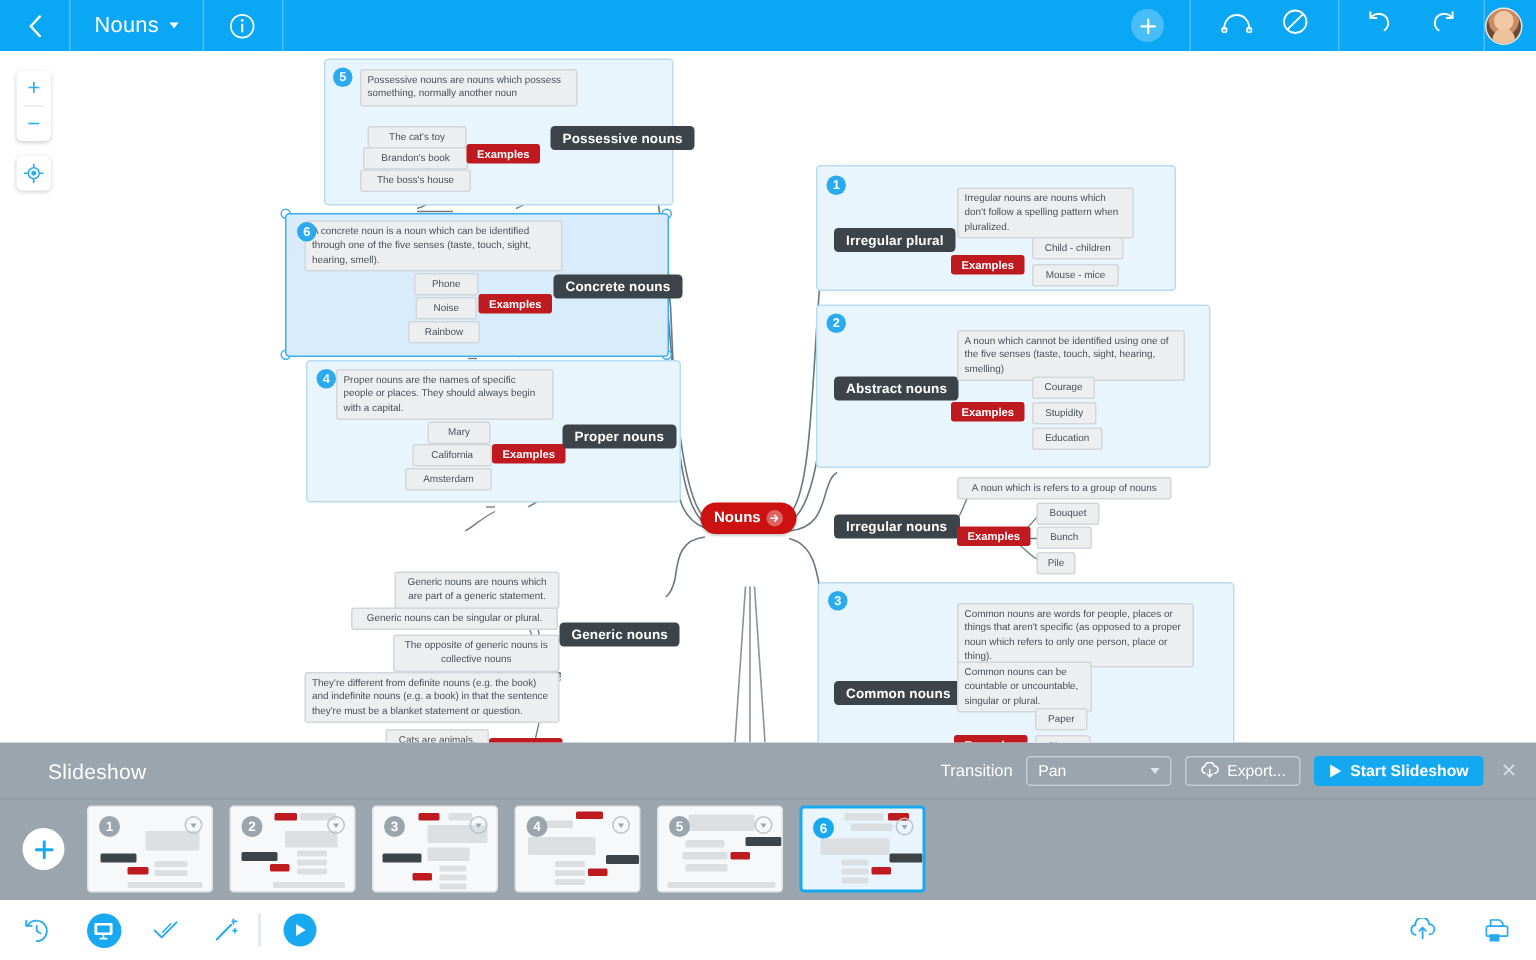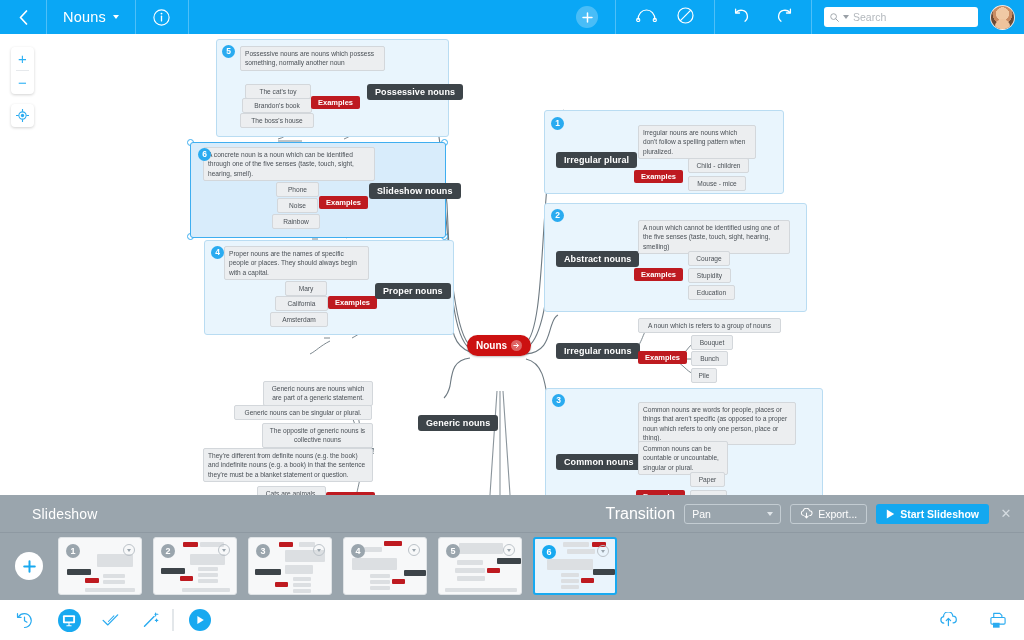--- a/index.html
+++ b/index.html
@@ -263,21 +263,21 @@
   }
   .ss-head-right {
     margin-left: auto;
     display: flex;
     align-items: center;
     gap: 9px;
     margin-right: 12px;
   }
   .ss-label {
     color: #ffffff;
-    font-size: 16px;
+    font-size: 11px;
   }
   .ss-select {
     width: 97px; height: 20px;
     background: transparent;
     border: 1px solid #c3ccd2;
     border-radius: 3px;
     display: flex; align-items: center;
     padding: 0 7px;
     color: #ffffff;
     font-size: 10.5px;
@@ -471,30 +471,20 @@
       </svg>
     </span>
     <span>
       <svg width="17" height="15" viewBox="0 0 17 15" fill="none">
         <path d="M14 4.5C10.5 0.8 4 1.8 2.8 6.8c-.6 2.5.4 5 2.2 6.4" stroke="#fff" stroke-width="1.3" stroke-linecap="round"></path>
         <path d="M14.4 1.2V5h-3.9" stroke="#fff" stroke-width="1.3" stroke-linecap="round" stroke-linejoin="round"></path>
       </svg>
     </span>
   </div>
   <div class="tb-divider"></div>
-  <div class="tb-cell" style="padding-left:12px;">
-    <div class="searchbox">
-      <svg width="9" height="9" viewBox="0 0 11 11" fill="none">
-        <circle cx="4.4" cy="4.4" r="3.5" stroke="#9aa0a6" stroke-width="1.1"></circle>
-        <path d="M7.1 7.1L10.2 10.2" stroke="#9aa0a6" stroke-width="1.2" stroke-linecap="round"></path>
-      </svg>
-      <span class="caret-down" style="border-top-color:#9aa0a6;"></span>
-      <span class="search-ph">Search</span>
-    </div>
-  </div>
   <div class="tb-cell">
     <div class="avatar"></div>
   </div>
 </div>
 
 <div class="canvas">
 
   <svg class="canvas-svg" viewBox="0 0 1024 461">
     <g fill="none" stroke="#6e7a82" stroke-width="1.1">
 
@@ -606,39 +596,39 @@
   <div class="handle" style="left:187px; top:105px;"></div>
   <div class="handle" style="left:441px; top:105px;"></div>
   <div class="handle" style="left:187px; top:199px;"></div>
   <div class="handle" style="left:441px; top:199px;"></div>
   <div class="badge" style="left:198px; top:114px;">6</div>
   <div class="node n-grey" style="left:203px; top:113px; width:172px;">A concrete noun is a noun which can be identified through one of the five senses (taste, touch, sight, hearing, smell).</div>
   <div class="node n-grey ctr" style="left:276px; top:148px; width:43px;">Phone</div>
   <div class="node n-grey ctr" style="left:277px; top:164px; width:41px;">Noise</div>
   <div class="node n-grey ctr" style="left:272px; top:180px; width:48px;">Rainbow</div>
   <div class="node n-red" style="left:319px; top:198px; top:162px;">Examples</div>
-  <div class="node n-dark" style="left:369px; top:149px;">Slideshow nouns</div>
+  <div class="node n-dark" style="left:369px; top:149px;">Concrete nouns</div>
 
   <div class="slidebox" style="left:204px; top:206px; width:248px; height:93px;"></div>
   <div class="badge" style="left:211px; top:212px;">4</div>
   <div class="node n-grey" style="left:224px; top:212px; width:145px;">Proper nouns are the names of specific people or places. They should always begin with a capital.</div>
   <div class="node n-grey ctr" style="left:285px; top:247px; width:42px;">Mary</div>
   <div class="node n-grey ctr" style="left:275px; top:262px; width:53px;">California</div>
   <div class="node n-grey ctr" style="left:270px; top:278px; width:58px;">Amsterdam</div>
   <div class="node n-red" style="left:328px; top:262px;">Examples</div>
   <div class="node n-dark" style="left:375px; top:249px;">Proper nouns</div>
 
   <div class="node n-grey ctr" style="left:263px; top:347px; width:110px;">Generic nouns are nouns which are part of a generic statement.</div>
   <div class="node n-grey ctr" style="left:234px; top:371px; width:138px;">Generic nouns can be singular or plural.</div>
   <div class="node n-grey ctr" style="left:262px; top:389px; width:111px;">The opposite of generic nouns is collective nouns</div>
   <div class="node n-grey" style="left:203px; top:414px; width:170px;">They're different from definite nouns (e.g. the book) and indefinite nouns (e.g. a book) in that the sentence they're must be a blanket statement or question.</div>
   <div class="node n-grey ctr" style="left:257px; top:452px; width:69px;">Cats are animals.</div>
 
   <div class="node n-red" style="left:326px; top:458px;">Examples</div>
-  <div class="node n-dark" style="left:373px; top:381px;margin-left:45px;">Generic nouns</div>
+  <div class="node n-dark" style="left:373px; top:381px;">Generic nouns</div>
 
   <div class="center-node" style="left:467px; top:301px;">
     <span>Nouns</span>
     <span class="cn-dot">
       <svg width="7" height="7" viewBox="0 0 8 8" fill="none">
           <path d="M1 4h5M4 1.8L6.2 4 4 6.2" stroke="#fff" stroke-width="1.1" stroke-linecap="round" stroke-linejoin="round"></path>
         </svg>
     </span>
   </div>
 

